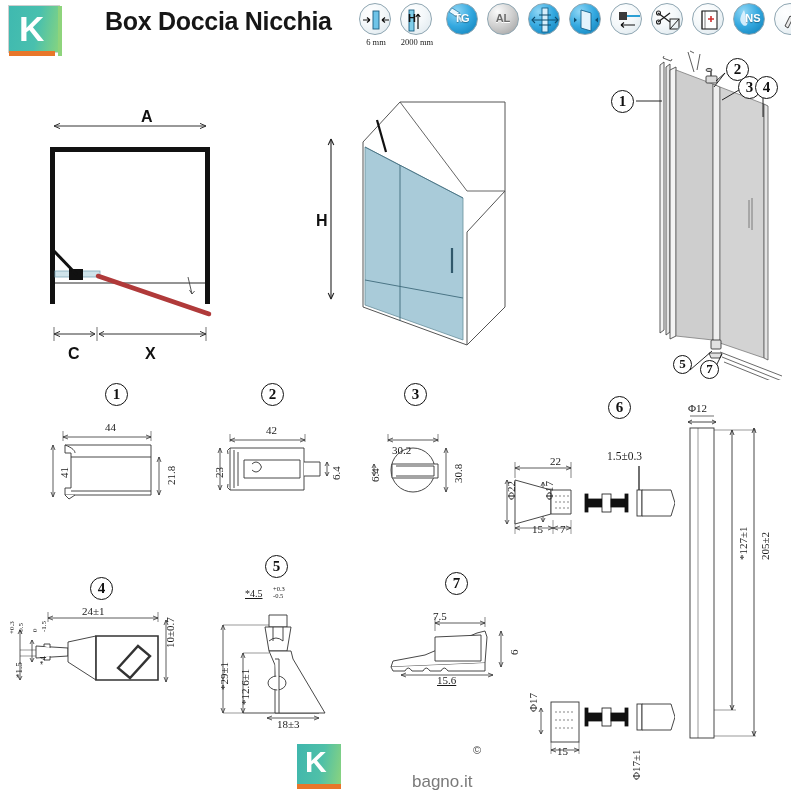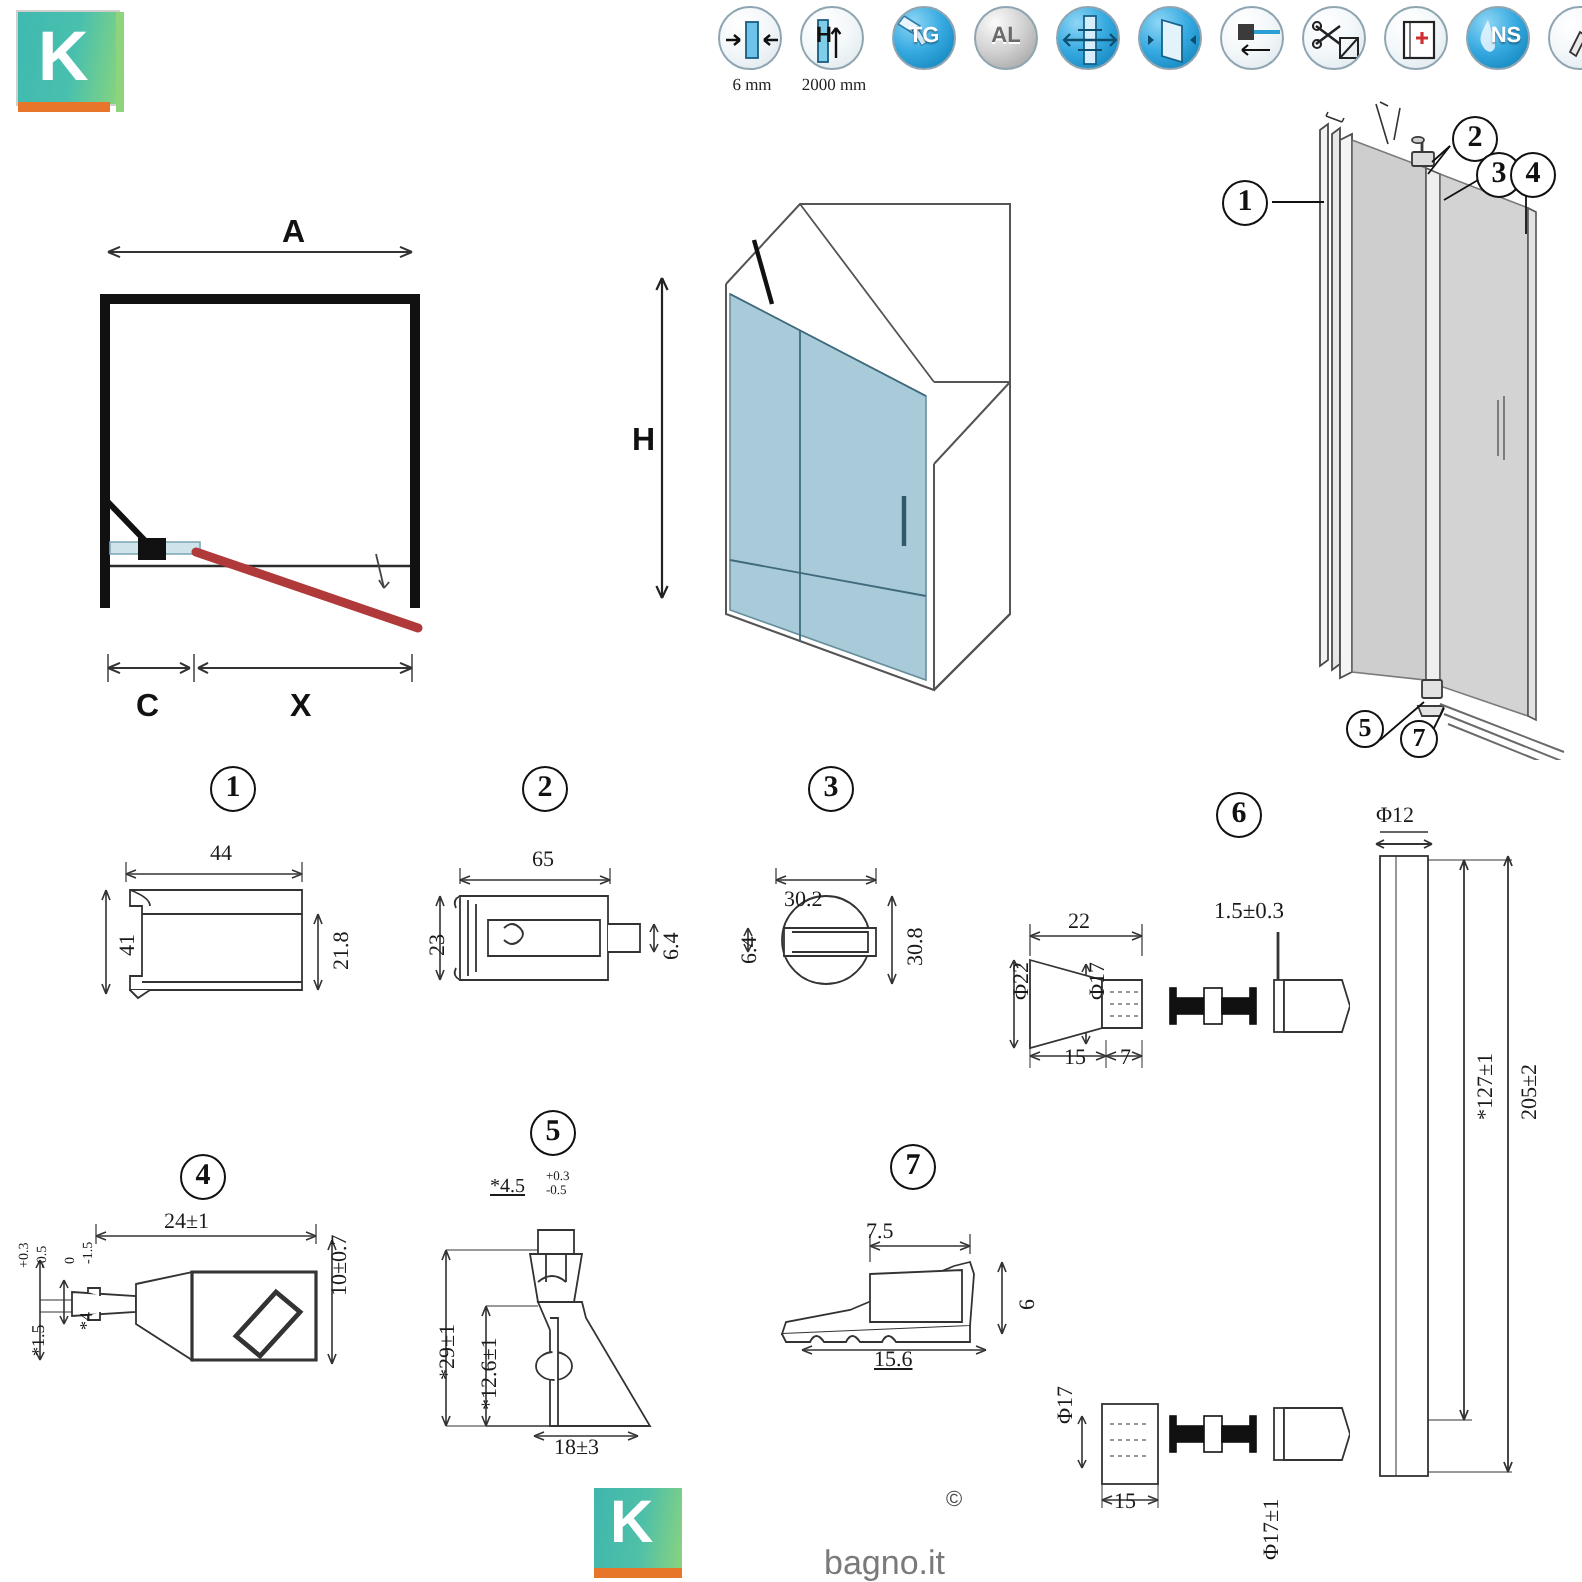--- a/index.html
+++ b/index.html
@@ -115,20 +115,21 @@
 <body>
 
 <div id="header">
 
   <div class="brandmark">
     <div class="greenedge"></div>
     <div class="kletter">K</div>
     <div class="orangebar"></div>
   </div>
 
+  <div id="doc-title">Box Doccia Nicchia</div>
 
   <div id="icon-strip">
 
     <div class="ico-wrap" style="left:0px">
       <div class="ico plain">
         <svg width="32" height="32" viewBox="0 0 32 32">
           <rect x="13" y="7" width="6" height="18" fill="#6ec4e8" stroke="#1a5d80" stroke-width="0.9"></rect>
           <path d="M3 16 h7 M10 16 l-3 -2.5 M10 16 l-3 2.5" stroke="#111" stroke-width="1.2" fill="none"></path>
           <path d="M29 16 h-7 M22 16 l3 -2.5 M22 16 l3 2.5" stroke="#111" stroke-width="1.2" fill="none"></path>
         </svg>
@@ -413,21 +414,21 @@
       <path d="M30 28 L104 28 L104 70 L30 70 z"></path>
       <path d="M34 30 L34 68"></path>
       <path d="M38 32 L38 66"></path>
       <path d="M44 40 L100 40 L100 58 L44 58 z"></path>
       <path d="M52 44 q4 -4 8 0 q3 3 0 6 q-4 4 -8 0"></path>
       <path d="M104 42 L120 42 L120 56 L104 56"></path>
       <path d="M30 28 q-4 2 -2 6 M30 70 q-4 -2 -2 -6"></path>
     </g>
   </svg>
 </div>
-<div class="dim" style="left:266px; top:424px;">65</div>
+<div class="dim" style="left:266px; top:424px;">42</div>
 <div class="dim rot" style="left:213px; top:478px;">23</div>
 <div class="dim rot" style="left:330px; top:480px;">6.4</div>
 
 <div class="callout" style="left:404px; top:383px;">3</div>
 <div class="svgbox" style="left:360px; top:420px; width:130px; height:90px;">
   <svg width="130" height="90" viewBox="0 0 130 90">
     <g stroke="#333" stroke-width="0.8" fill="none">
       <path d="M28 20 h50"></path>
       <path d="M28 20 l5 -2 M28 20 l5 2 M78 20 l-5 -2 M78 20 l-5 2"></path>
       <path d="M28 14 v8 M78 14 v8" stroke-width="0.6"></path>
@@ -558,21 +559,21 @@
     </g>
 
     <g stroke="#333" stroke-width="0.9" fill="#fff">
       <rect x="142" y="70" width="5" height="26"></rect>
       <path d="M144 46 L144 70" stroke-width="1.4"></path>
       <path d="M147 76 L178 76 M147 82 L178 82 M147 88 L178 88" stroke-dasharray="2.5,2.5" stroke-width="0.6"></path>
       <path d="M147 70 L176 70 L180 83 L176 96 L147 96 z"></path>
     </g>
   </svg>
 </div>
-<div class="dim" style="left:534px; top:455px;">22</div>
+<div class="dim" style="left:550px; top:455px;">22</div>
 <div class="dim rot" style="left:505px; top:500px;">Φ22</div>
 <div class="dim rot" style="left:543px; top:500px;">Φ17</div>
 <div class="dim" style="left:532px; top:523px;">15</div>
 <div class="dim" style="left:560px; top:523px;">7</div>
 <div class="dim" style="left:607px; top:450px; font-size:11.5px;">1.5±0.3</div>
 
 <div class="svgbox" style="left:660px; top:400px; width:131px; height:360px;">
   <svg width="131" height="360" viewBox="0 0 131 360">
     <g stroke="#333" stroke-width="0.9" fill="none">
       <rect x="30" y="28" width="24" height="310" fill="#ffffff"></rect>

